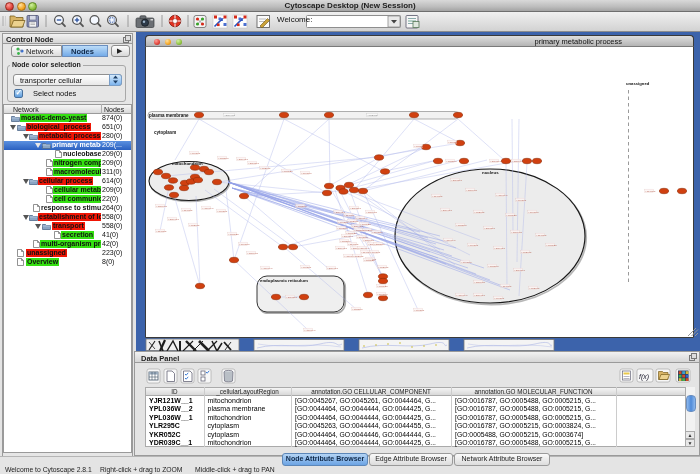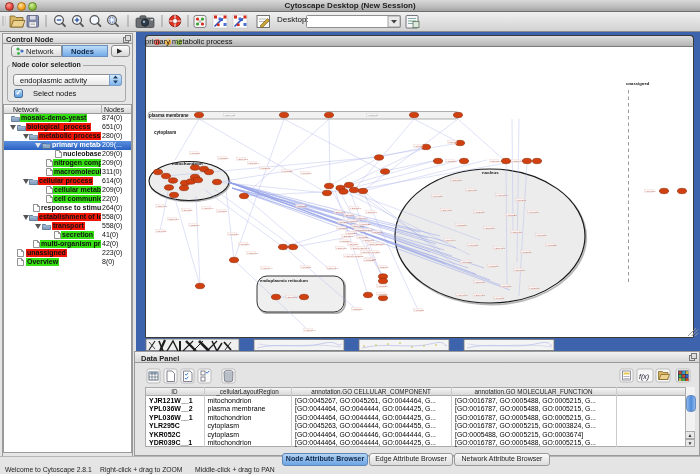--- a/index.html
+++ b/index.html
@@ -104,21 +104,21 @@
 <path d="M391 9 L397 9 L394 12.5 Z" fill="#444"></path>
 </g>
     <g>
 <rect x="406" y="4.5" width="12" height="12.5" rx="1" fill="#f6f6f6" stroke="#667" stroke-width="0.9"></rect>
 <line x1="408" y1="7.5" x2="416" y2="7.5" stroke="#8aa" stroke-width="1"></line>
 <line x1="408" y1="10" x2="416" y2="10" stroke="#7a9" stroke-width="1"></line>
 <line x1="408" y1="12.5" x2="416" y2="12.5" stroke="#8aa" stroke-width="1"></line>
 <rect x="413" y="10.5" width="6" height="6" fill="#dfe8df" stroke="#575" stroke-width="0.8"></rect>
 </g>
   </svg>
-<div class="abs" style="left:277px;top:15px;font-size:8px;color:#111;">Desktop:</div>
+<div class="abs" style="left:277px;top:15px;font-size:8px;color:#111;">Welcome:</div>
 <div class="abs" style="left:2px;top:33px;width:131px;height:424px;background:#e6e6e6;
  border:1px solid #9a9a9a;box-sizing:border-box;"></div>
 <div class="abs" style="left:2px;top:33px;width:131px;height:11px;box-sizing:border-box;
  background:linear-gradient(#f2f2f2,#d6d6d6);border:1px solid #9a9a9a;"></div>
 <div class="abs" style="left:6px;top:35px;font-size:7.5px;font-weight:bold;color:#222;">Control Node</div>
 <svg class="abs" style="left:123px;top:35px;" width="8" height="8" viewBox="0 0 8 8">
 <rect x="0.5" y="2.5" width="5" height="5" fill="none" stroke="#777" stroke-width="1"></rect>
 <rect x="2.5" y="0.5" width="5" height="5" fill="#ddd" stroke="#777" stroke-width="1"></rect>
   </svg>
 
@@ -137,21 +137,21 @@
 <div class="abs" style="left:26px;top:47px;font-size:7.5px;color:#222;">Network</div>
 <div class="abs" style="left:71px;top:47px;font-size:7.5px;font-weight:bold;color:#10294a;">Nodes</div>
 <div class="abs" style="left:117px;top:46.5px;font-size:7px;color:#222;">▶</div>
 
 <div class="abs" style="left:7px;top:65px;width:119px;height:37px;box-sizing:border-box;
  border:1px solid #a8a8a8;border-radius:3px;"></div>
 <div class="abs" style="left:10px;top:61px;background:#e6e6e6;padding:0 2px;font-size:7px;
  font-weight:bold;color:#222;">Node color selection</div>
 <div class="abs" style="left:13px;top:73.5px;width:109px;height:12px;box-sizing:border-box;
  background:linear-gradient(#ffffff,#e8e8e8);border:1px solid #909090;border-radius:3px;"></div>
-<div class="abs" style="left:20px;top:75.5px;font-size:7.5px;color:#111;">endoplasmic activity</div>
+<div class="abs" style="left:20px;top:75.5px;font-size:7.5px;color:#111;">transporter cellular</div>
 <div class="abs" style="left:109px;top:73.5px;width:13px;height:12px;box-sizing:border-box;
  background:linear-gradient(#d5eafc,#7db4ee);border:1px solid #7a9ec7;border-radius:0 3px 3px 0;"></div>
 <svg class="abs" style="left:111px;top:75px;" width="9" height="9" viewBox="0 0 9 9">
 <path d="M4.5 0.5 L7 3.5 L2 3.5 Z" fill="#1d3f66"></path>
     <path d="M4.5 8.5 L7 5.5 L2 5.5 Z" fill="#1d3f66"></path>
   </svg>
 <div class="abs" style="left:14px;top:88.5px;width:9px;height:9px;box-sizing:border-box;border-radius:2px;
  background:linear-gradient(#b7d9f7,#5f9ddd);border:1px solid #48709c;"></div>
 <div class="abs" style="left:15.5px;top:87.5px;font-size:8px;font-weight:bold;color:#fff;">✓</div>
 <div class="abs" style="left:33px;top:89px;font-size:7.5px;color:#111;">Select nodes</div>
@@ -289,21 +289,21 @@
 <div class="abs" style="left:145px;top:35px;width:549px;height:303px;background:#ffffff;
  border:1px solid #3a3a3a;border-radius:4px 4px 0 0;box-sizing:border-box;"></div>
 <div class="abs" style="left:145px;top:35px;width:549px;height:12px;box-sizing:border-box;
  background:linear-gradient(#dedede,#b4b4b4);border:1px solid #3a3a3a;border-bottom:1px solid #7a7a7a;border-radius:4px 4px 0 0;"></div>
 <div class="abs" style="left:154px;top:39px;width:6px;height:6px;border-radius:50%;
  background:radial-gradient(circle at 35% 30%,#ff9d97,#e0443a 60%,#a21b12);"></div>
 <div class="abs" style="left:165px;top:39px;width:6px;height:6px;border-radius:50%;
  background:radial-gradient(circle at 35% 30%,#ffe1a0,#f5a623 60%,#c07810);"></div>
 <div class="abs" style="left:176px;top:39px;width:6px;height:6px;border-radius:50%;
  background:radial-gradient(circle at 35% 30%,#d2f0a0,#8fc140 60%,#5e8c1d);"></div>
-<div class="abs" style="left:145px;top:37px;width:477px;text-align:left;font-size:7.5px;
+<div class="abs" style="left:145px;top:37px;width:477px;text-align:right;font-size:7.5px;
  color:#111;">primary metabolic process</div>
 <svg class="abs" style="left:146px;top:47px;" width="547" height="290" viewBox="146 47 547 290">
     <rect x="148" y="111.5" width="311" height="7.5" rx="3.7" fill="#f1f1f1" stroke="#999" stroke-width="0.8"></rect>
     <ellipse cx="189.8" cy="182" rx="40" ry="19.5" fill="none" stroke="rgba(50,50,50,0.35)" stroke-width="1.6"></ellipse>
     <ellipse cx="189" cy="181" rx="40" ry="19.5" fill="#ededed" stroke="#1a1a1a" stroke-width="1.1"></ellipse>
     <ellipse cx="491.2" cy="237.5" rx="95" ry="67" fill="none" stroke="rgba(50,50,50,0.35)" stroke-width="1.8"></ellipse>
     <ellipse cx="490" cy="236" rx="95" ry="67" fill="#ececec" stroke="#1a1a1a" stroke-width="1.2"></ellipse>
     <rect x="258.2" y="277.2" width="87" height="36" rx="10" fill="none" stroke="rgba(50,50,50,0.4)" stroke-width="1.8"></rect>
     <rect x="257" y="276" width="87" height="36" rx="10" fill="#efefef" stroke="#222" stroke-width="0.9"></rect>
     <line x1="628.5" y1="90" x2="628.5" y2="285" stroke="#9a9a9a" stroke-width="1" stroke-dasharray="3.5,3"></line>

